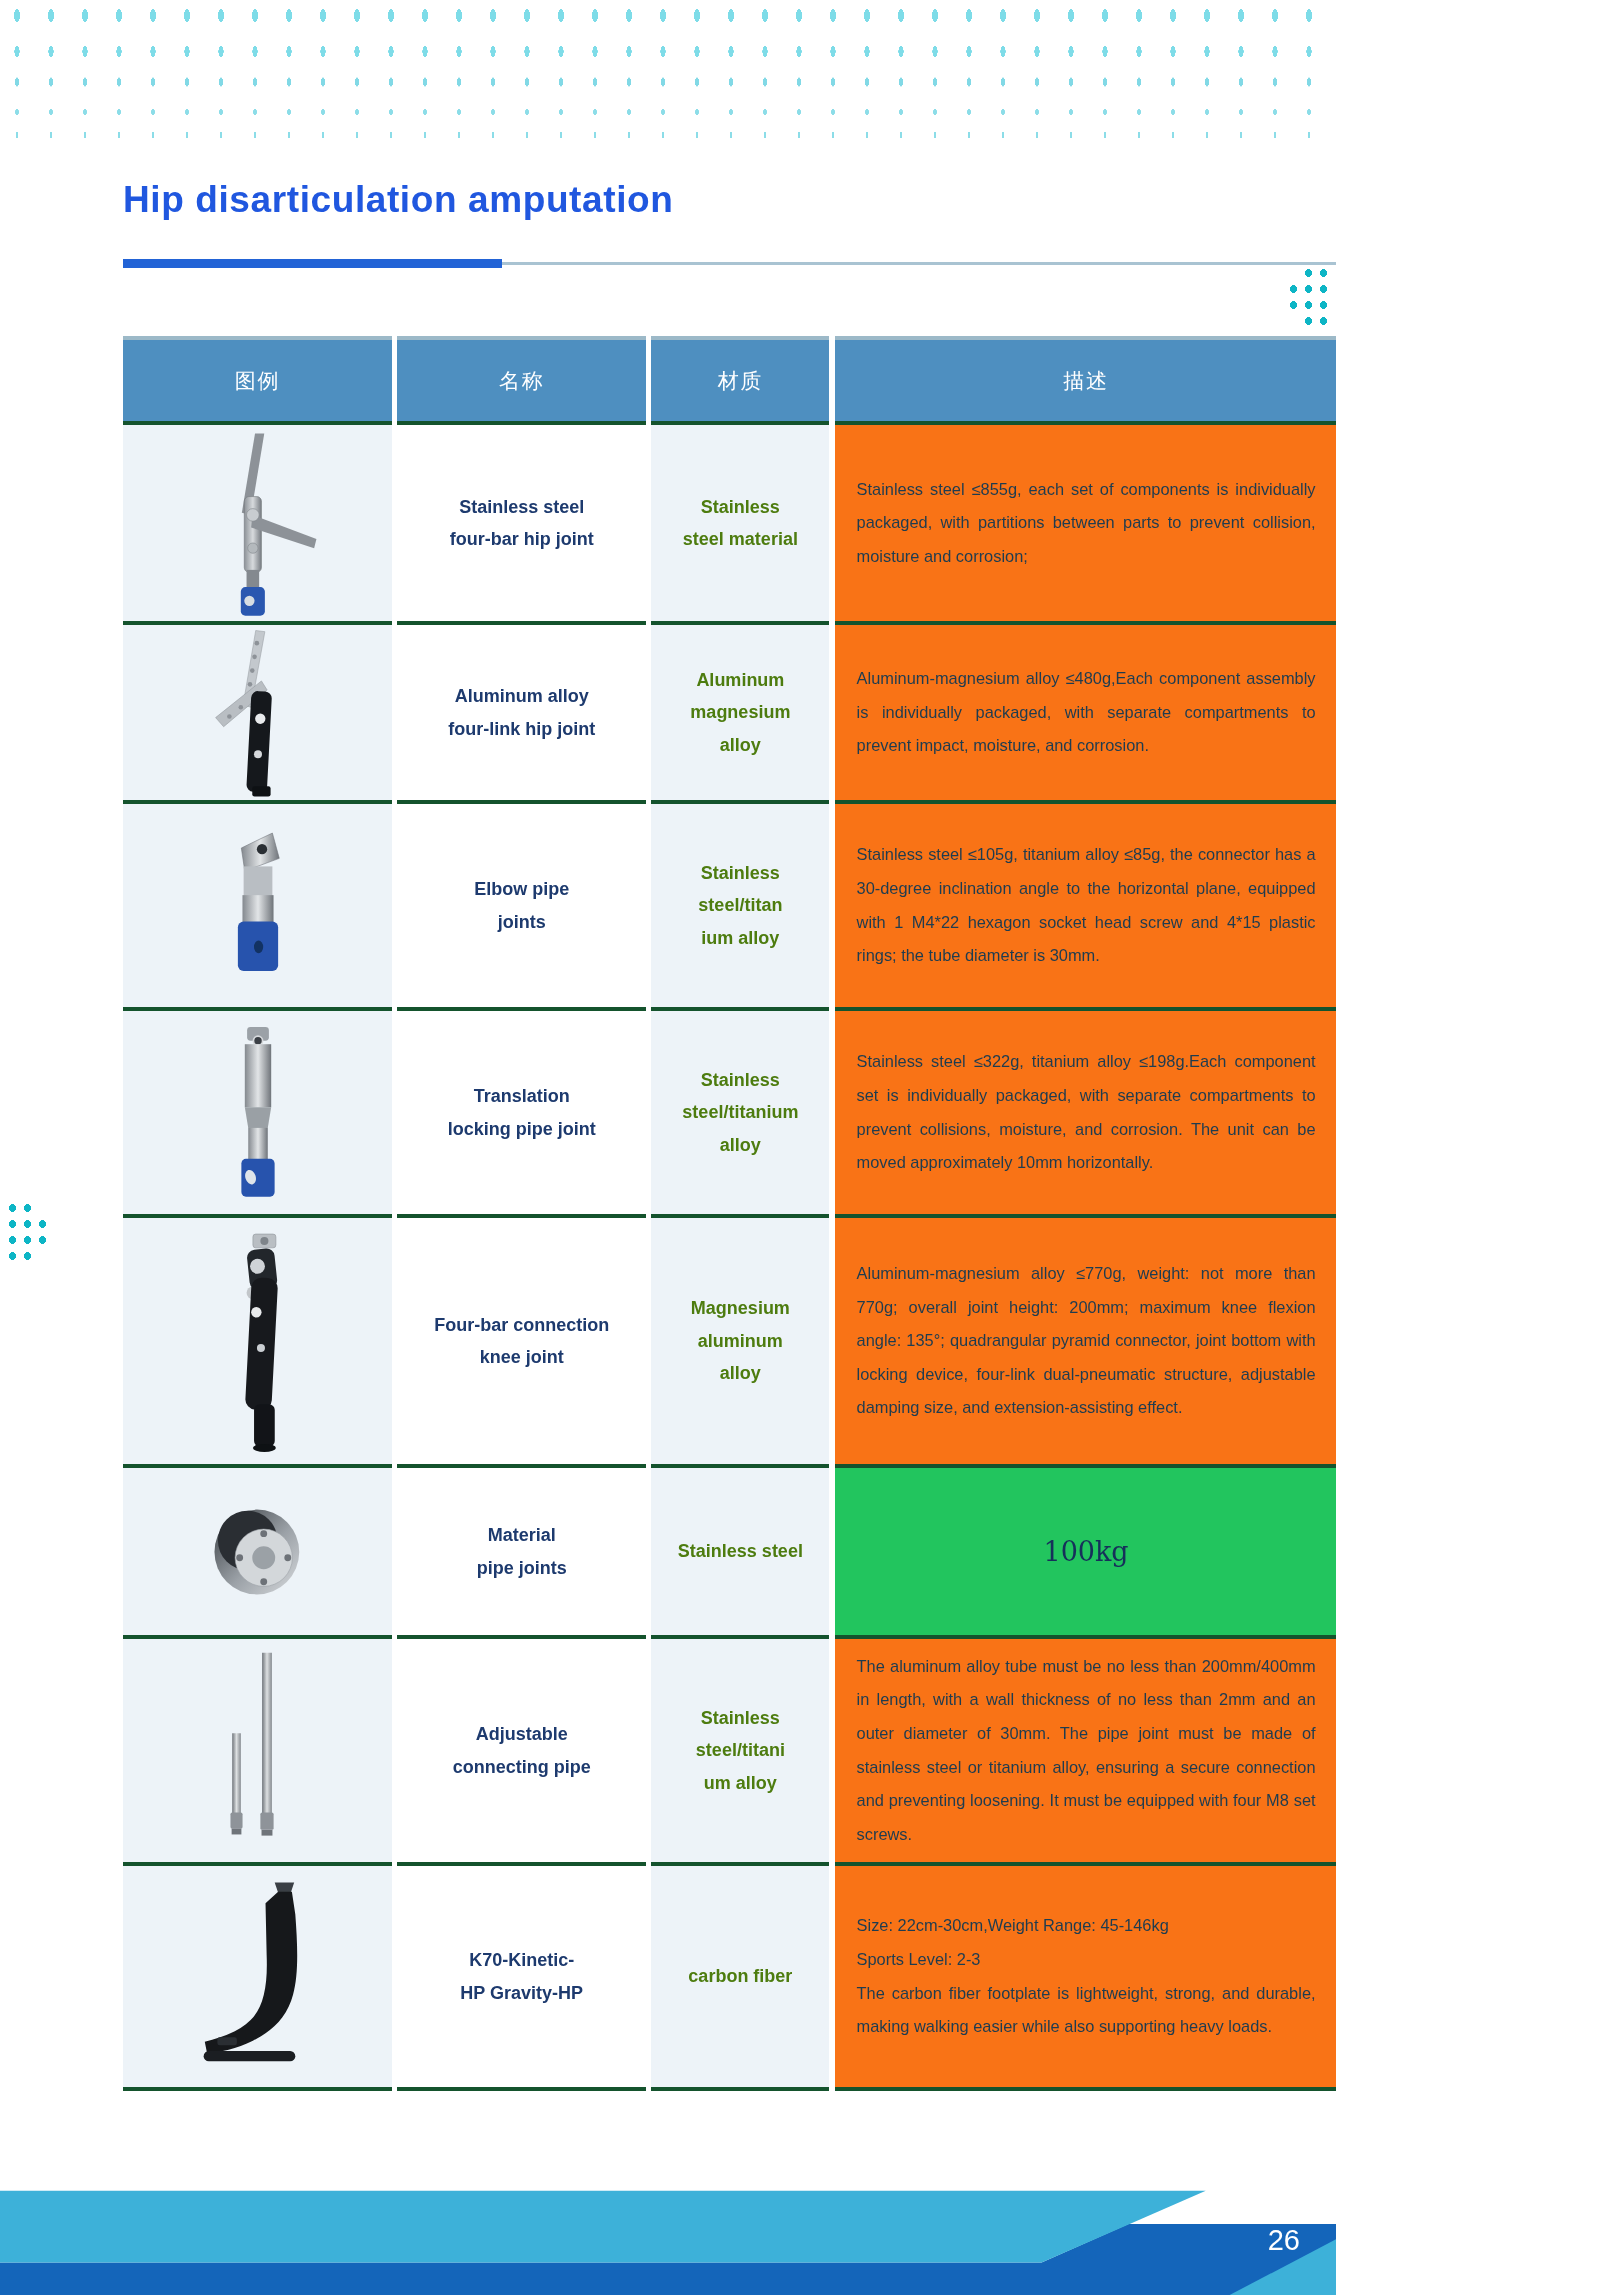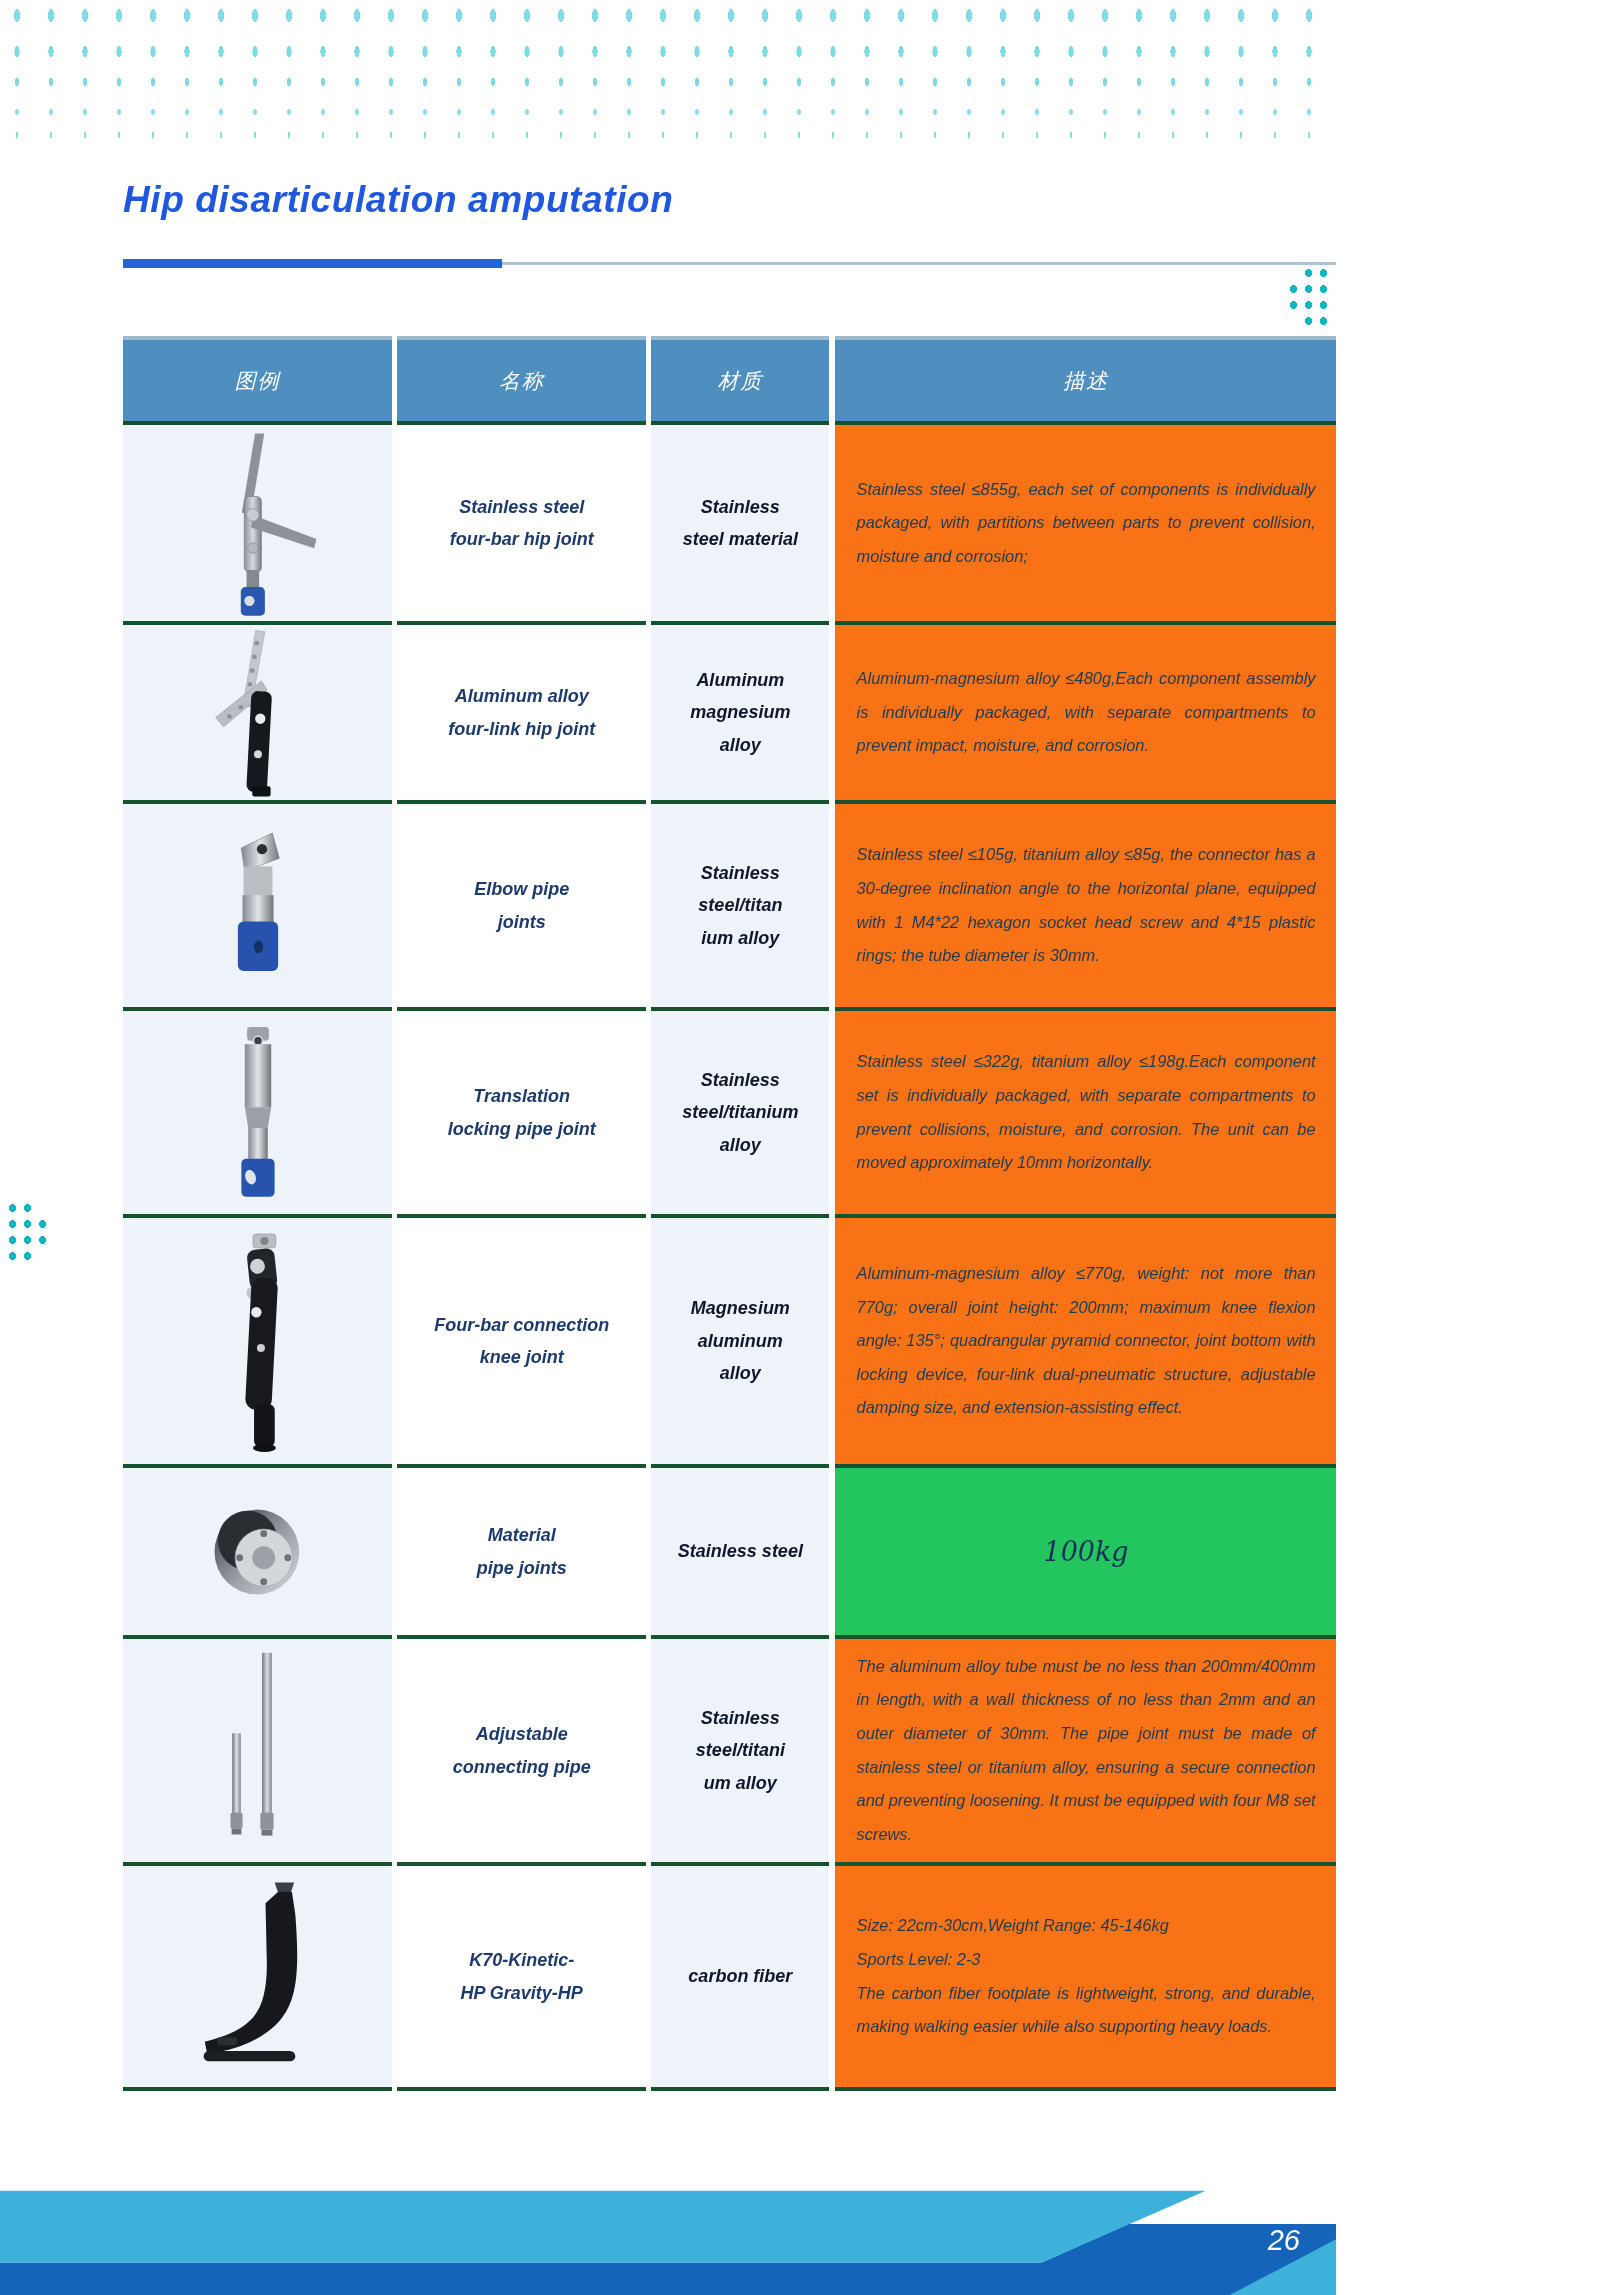--- a/index.html
+++ b/index.html
@@ -1,17 +1,17 @@
 <!DOCTYPE html>
 <html style="font-size:9.2px"><head>
 <meta charset="utf-8">
 <style>
   html,body{margin:0;padding:0;background:#ffffff;}
   #page{position:relative;width:1336px;height:2295px;background:#ffffff;overflow:hidden;
-        font-family:"Liberation Sans", sans-serif;font-style:italic;}
+        font-family:"Liberation Sans", sans-serif;}
 
   
   .tdr{position:absolute;left:0;width:100%;background-repeat:repeat-x;}
   #td1{top:8px;height:15px;background-image:radial-gradient(ellipse 2.9px 6.9px at 50% 50%,#7edce8 97%,transparent 100%);background-size:34px 15px;}
   #td2{top:45px;height:12.6px;background-image:radial-gradient(ellipse 2.6px 5.7px at 50% 50%,#7edce8 97%,transparent 100%);background-size:34px 12.6px;}
   #td3{top:77px;height:9.8px;background-image:radial-gradient(ellipse 2px 4.6px at 50% 50%,#82d9e6 97%,transparent 100%);background-size:34px 9.8px;}
   #td4{top:108px;height:7.5px;background-image:radial-gradient(ellipse 1.7px 3.4px at 50% 50%,#8cdde8 97%,transparent 100%);background-size:34px 7.5px;}
   #td5{top:132px;height:5.7px;background-image:radial-gradient(ellipse 1.4px 2.9px at 50% 50%,#8cdde8 97%,transparent 100%);background-size:34px 5.7px;}
 
   
@@ -37,21 +37,21 @@
   .cell{box-sizing:border-box;border-bottom:4px solid #14532d;display:flex;flex-direction:column;
         align-items:center;justify-content:center;}
   .hrow .cell{border-top:4px solid #9cb9c8;background:#4e8fc0;min-height:89px;
               color:#ffffff;font-size:21px;letter-spacing:1.7px;font-family:"DejaVu Sans", sans-serif;}
   .r1 .cell{min-height:200px;} .r2 .cell{min-height:179px;} .r3 .cell{min-height:207px;}
   .r4 .cell{min-height:207px;} .r5 .cell{min-height:250px;} .r6 .cell{min-height:171px;}
   .r7 .cell{min-height:227px;} .r8 .cell{min-height:225px;}
   .c-img{background:#edf3f8;}
   .c-name{background:#ffffff;font-weight:bold;color:#1d3a6e;font-size:18px;line-height:1.8;
           text-align:center;white-space:pre-line;}
-  .c-mat{background:#edf3f8;font-weight:bold;color:#0f172a;font-size:18px;line-height:1.8;
+  .c-mat{background:#edf3f8;font-weight:bold;color:#4d7c0f;font-size:18px;line-height:1.8;
          text-align:center;white-space:pre-line;padding:0 20px;}
   .c-desc{background:#f97316;align-items:flex-end;}
   .c-desc p{margin:0;padding:0 22px;align-self:center;width:100%;box-sizing:border-box;
             color:#1e3c50;font-size:16.4px;line-height:2.05;text-align:justify;white-space:pre-line;}
   .c-load{background:#22c55e;font-family:"DejaVu Serif", serif;font-size:27px;color:#16305a;}
 
   
   #footer-svg{position:absolute;left:0;top:2066px;width:1623px;height:230px;}
   #page-number{position:absolute;right:36px;top:2224px;color:#ffffff;font-size:29px;font-weight:400;}
 </style>

